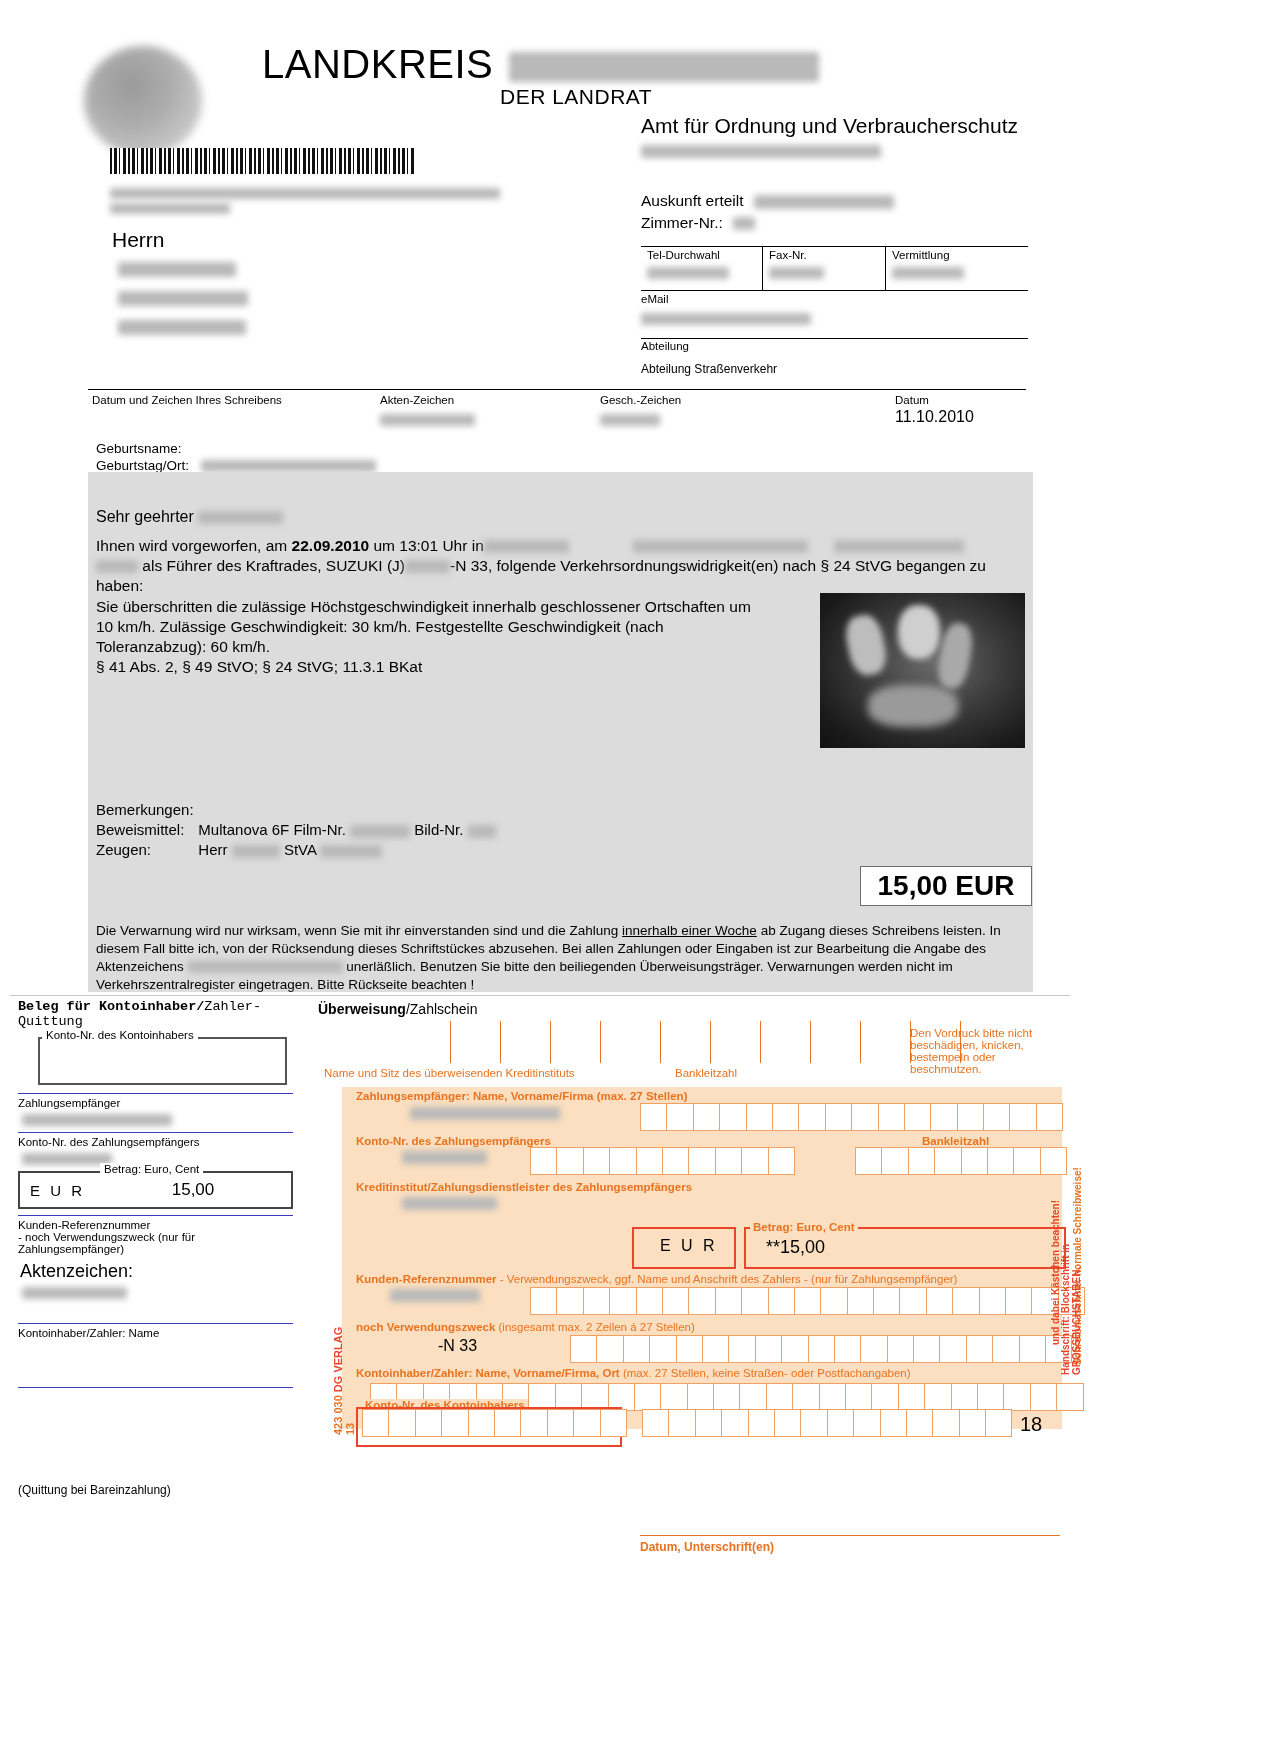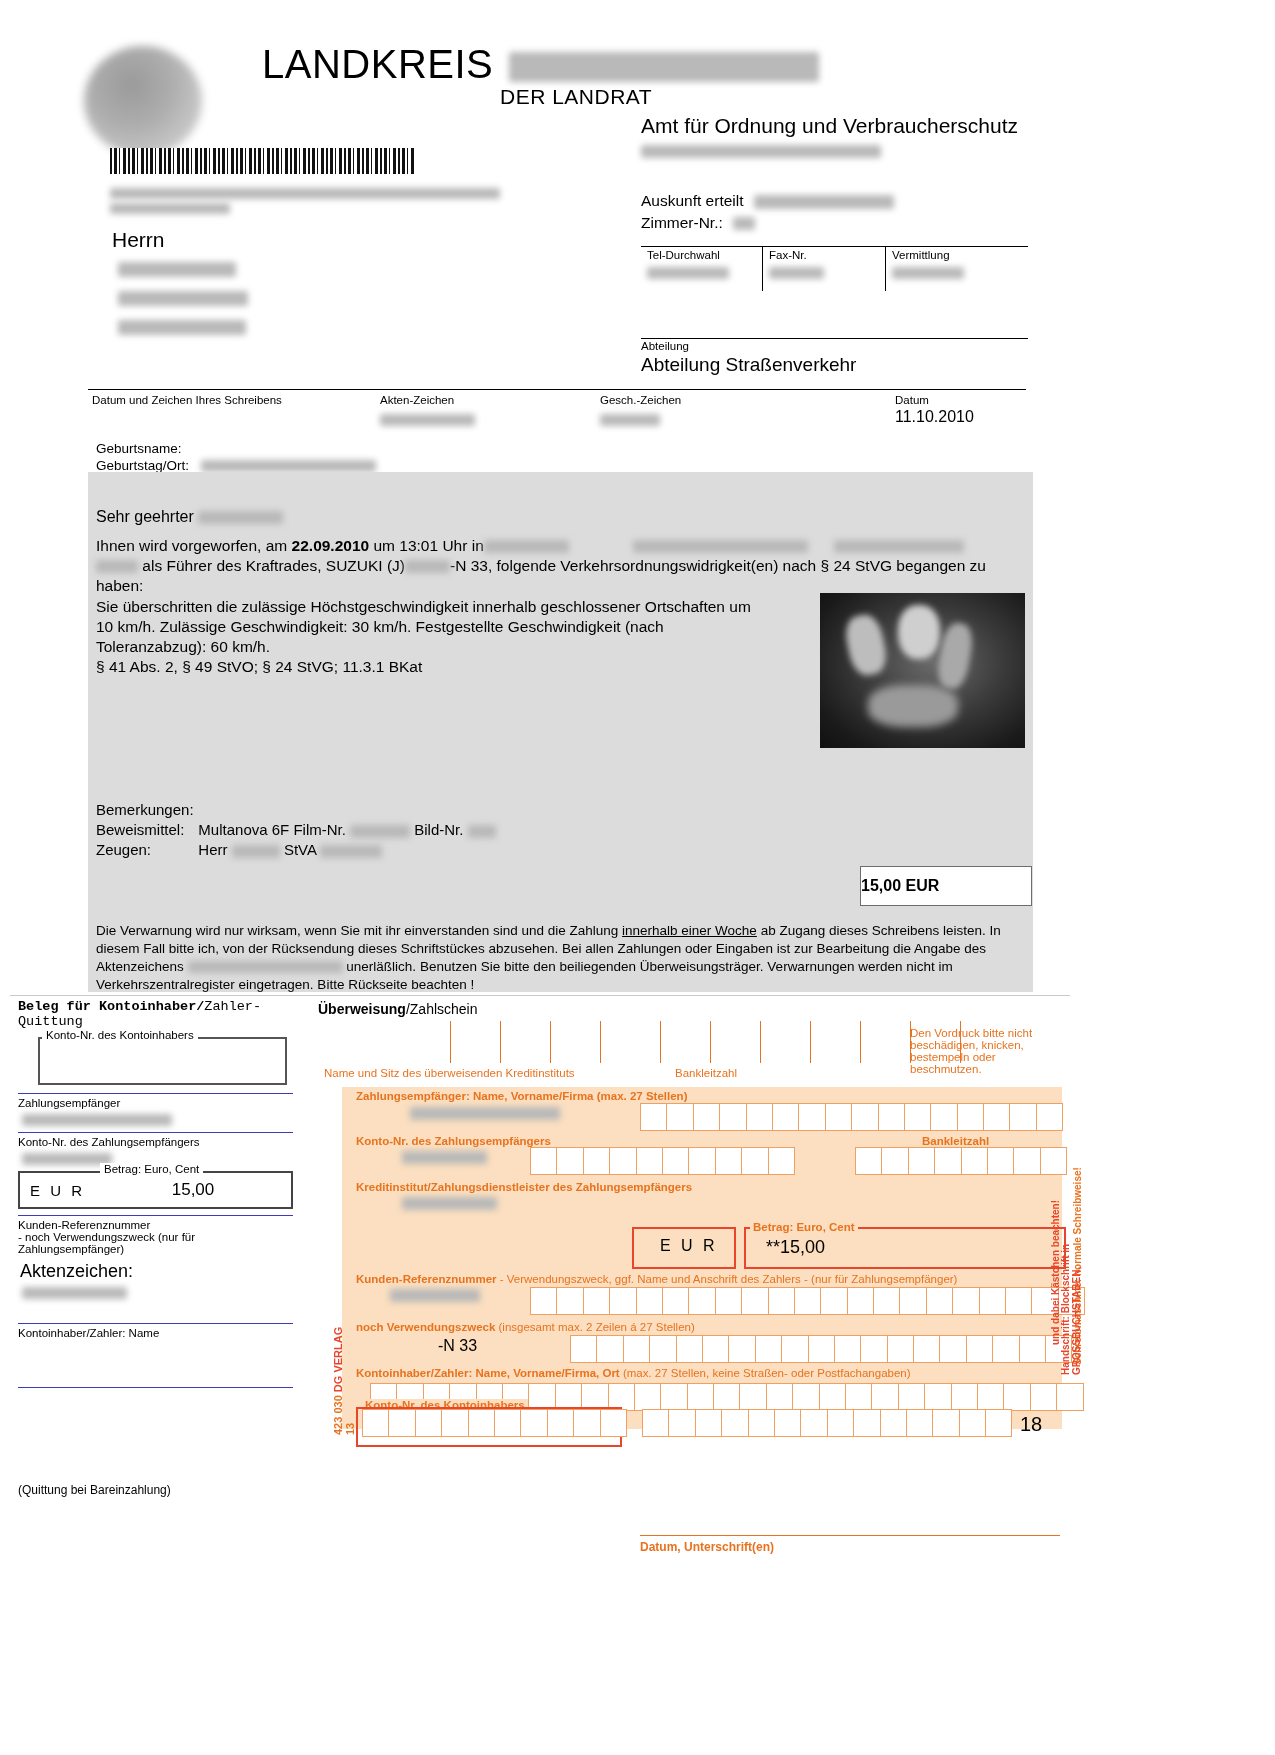--- a/index.html
+++ b/index.html
@@ -36,21 +36,21 @@
   .zimmer .blur{height:13px;width:22px;margin-left:10px;}
 
   .telbox{position:absolute;left:641px;top:246px;width:387px;font-size:11.5px;}
   .telbox .row{display:flex;border-top:1px solid #000;}
   .telbox .cell{padding:2px 6px 12px 6px;flex:1;border-right:1px solid #000;}
   .telbox .cell:last-child{border-right:none;}
   .telbox .cell .blur{height:12px;width:82px;display:block;margin-top:6px;}
   .emailrow{position:absolute;left:641px;top:290px;width:387px;border-top:1px solid #000;font-size:11.5px;padding-top:2px;}
   .emailrow .blur{height:12px;width:170px;display:block;margin:8px 0 4px 0;}
   .abtrow{position:absolute;left:641px;top:338px;width:387px;border-top:1px solid #000;font-size:11.5px;padding-top:1px;}
-  .abtname{font-size:19px;margin-top:2px;}
+  .abtname{font-size:12px;margin-top:10px;}
 
   .metaline{position:absolute;left:88px;top:388px;width:938px;border-bottom:1px solid #000;height:1px;}
   .meta{position:absolute;top:394px;font-size:11.5px;}
   .meta .blur{height:12px;display:block;margin-top:8px;}
   .m1{left:92px;} .m2{left:380px;} .m3{left:600px;} .m4{left:895px;}
   .m4 .val{font-size:16px;margin-top:2px;}
 
   .geb{position:absolute;left:96px;top:440px;font-size:13.5px;line-height:17px;}
   .geb .blur{height:12px;width:175px;margin-left:12px;}
 
@@ -70,21 +70,21 @@
   .photo .f4{position:absolute;left:48px;top:92px;width:90px;height:42px;border-radius:40%;background:#9a9a9a;filter:blur(4px);}
 
   .bem{position:absolute;left:96px;top:800px;font-size:15px;line-height:20px;}
   .bem .blur{height:13px;}
   .bem table{border-collapse:collapse;}
   .bem td{padding:0 0 0 0;font-size:15px;}
   .bem td.k{padding-right:14px;}
 
   .verwarn{position:absolute;left:96px;top:864px;width:640px;font-size:16px;line-height:21px;}
   .amountbox{position:absolute;left:860px;top:866px;width:170px;height:38px;background:#fff;border:1px solid #6d6d6d;}
-  .amountbox span{display:block;text-align:left;line-height:38px;font-size:16px;font-weight:bold;}
+  .amountbox span{display:block;text-align:center;line-height:38px;font-size:28px;font-weight:bold;}
 
   .fine{position:absolute;left:96px;top:922px;width:930px;font-size:13.5px;line-height:18px;}
   .fine .blur{height:12px;}
   .u{text-decoration:underline;}
 
   
   .formwrap{position:absolute;left:10px;top:995px;width:1060px;height:570px;}
   .hr-top{position:absolute;left:0;top:0;width:1060px;border-top:1px solid #c9c9c9;}
 
   .left{position:absolute;left:8px;top:4px;width:275px;font-size:12.5px;}
@@ -157,20 +157,24 @@
       </div>
       <div class="cell" style="flex:0 0 110px">
         <span>Fax-Nr.</span><span class="blur" style="width:55px"></span>
       </div>
       <div class="cell" style="flex:0 0 130px">
         <span>Vermittlung</span><span class="blur" style="width:72px"></span>
       </div>
     </div>
   </div>
 
+  <div class="emailrow">
+    <span>eMail</span>
+    <span class="blur"></span>
+  </div>
 
   <div class="abtrow">
     <span>Abteilung</span>
     <div class="abtname">Abteilung Straßenverkehr</div>
   </div>
 
   <div class="metaline"></div>
   <div class="meta m1">
     <span>Datum und Zeichen Ihres Schreibens</span>
   </div>

